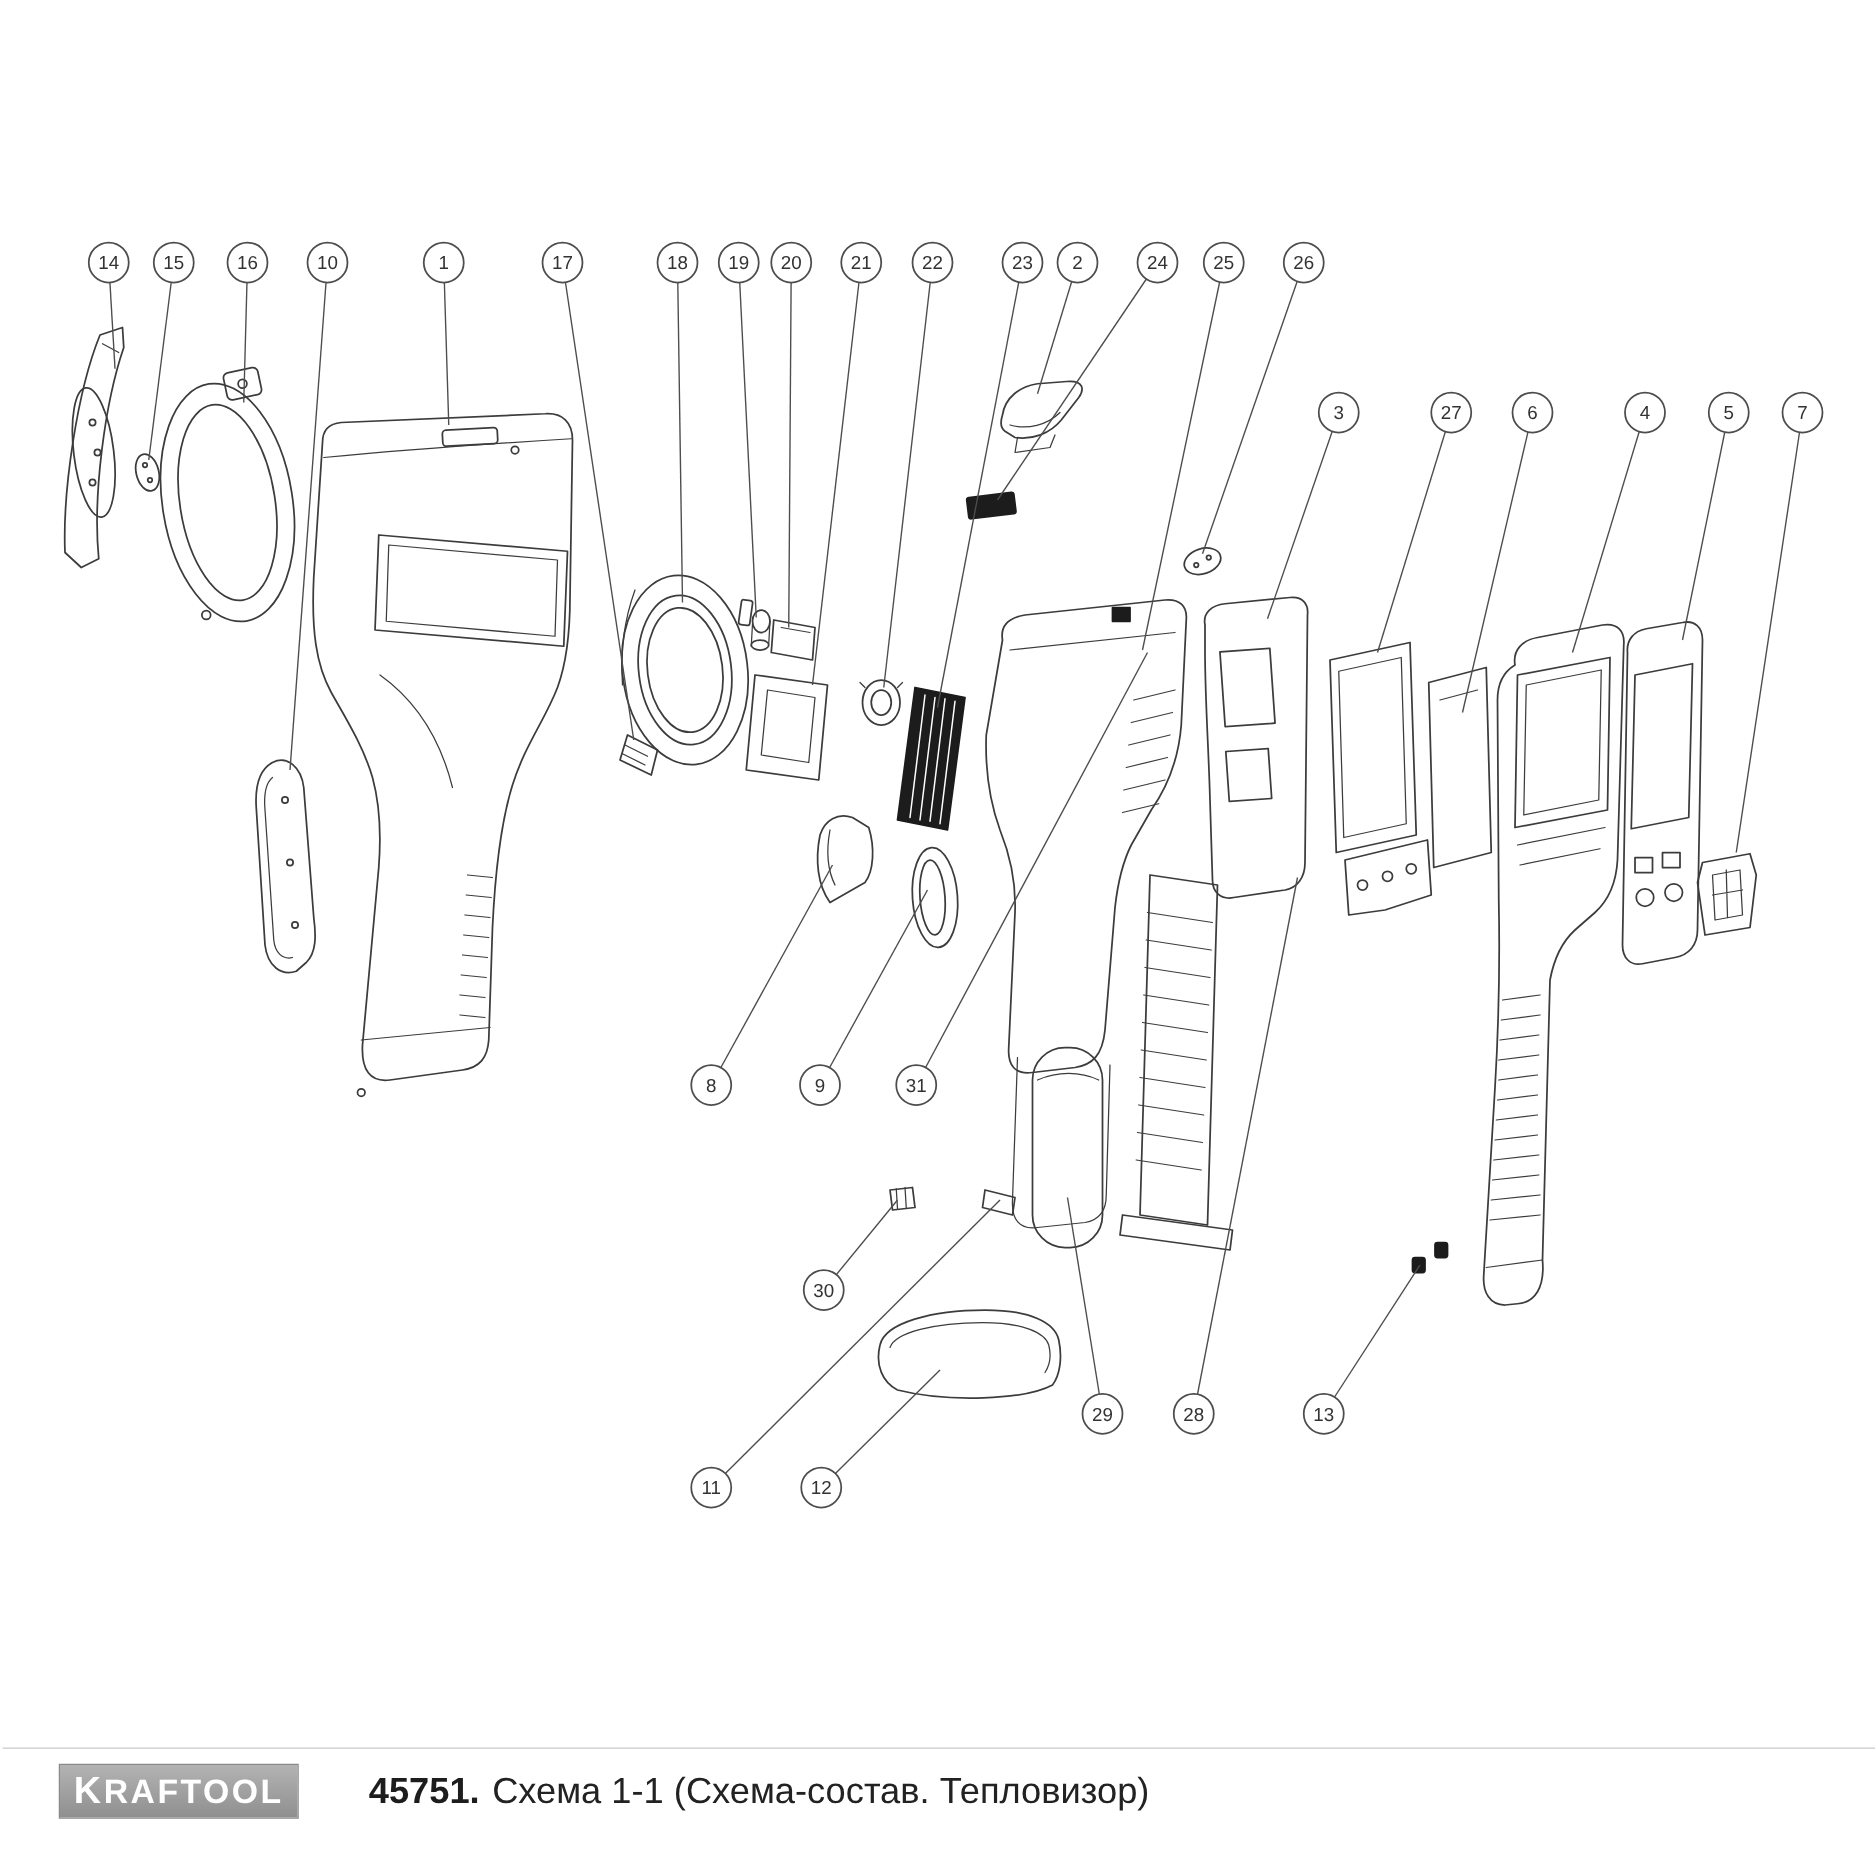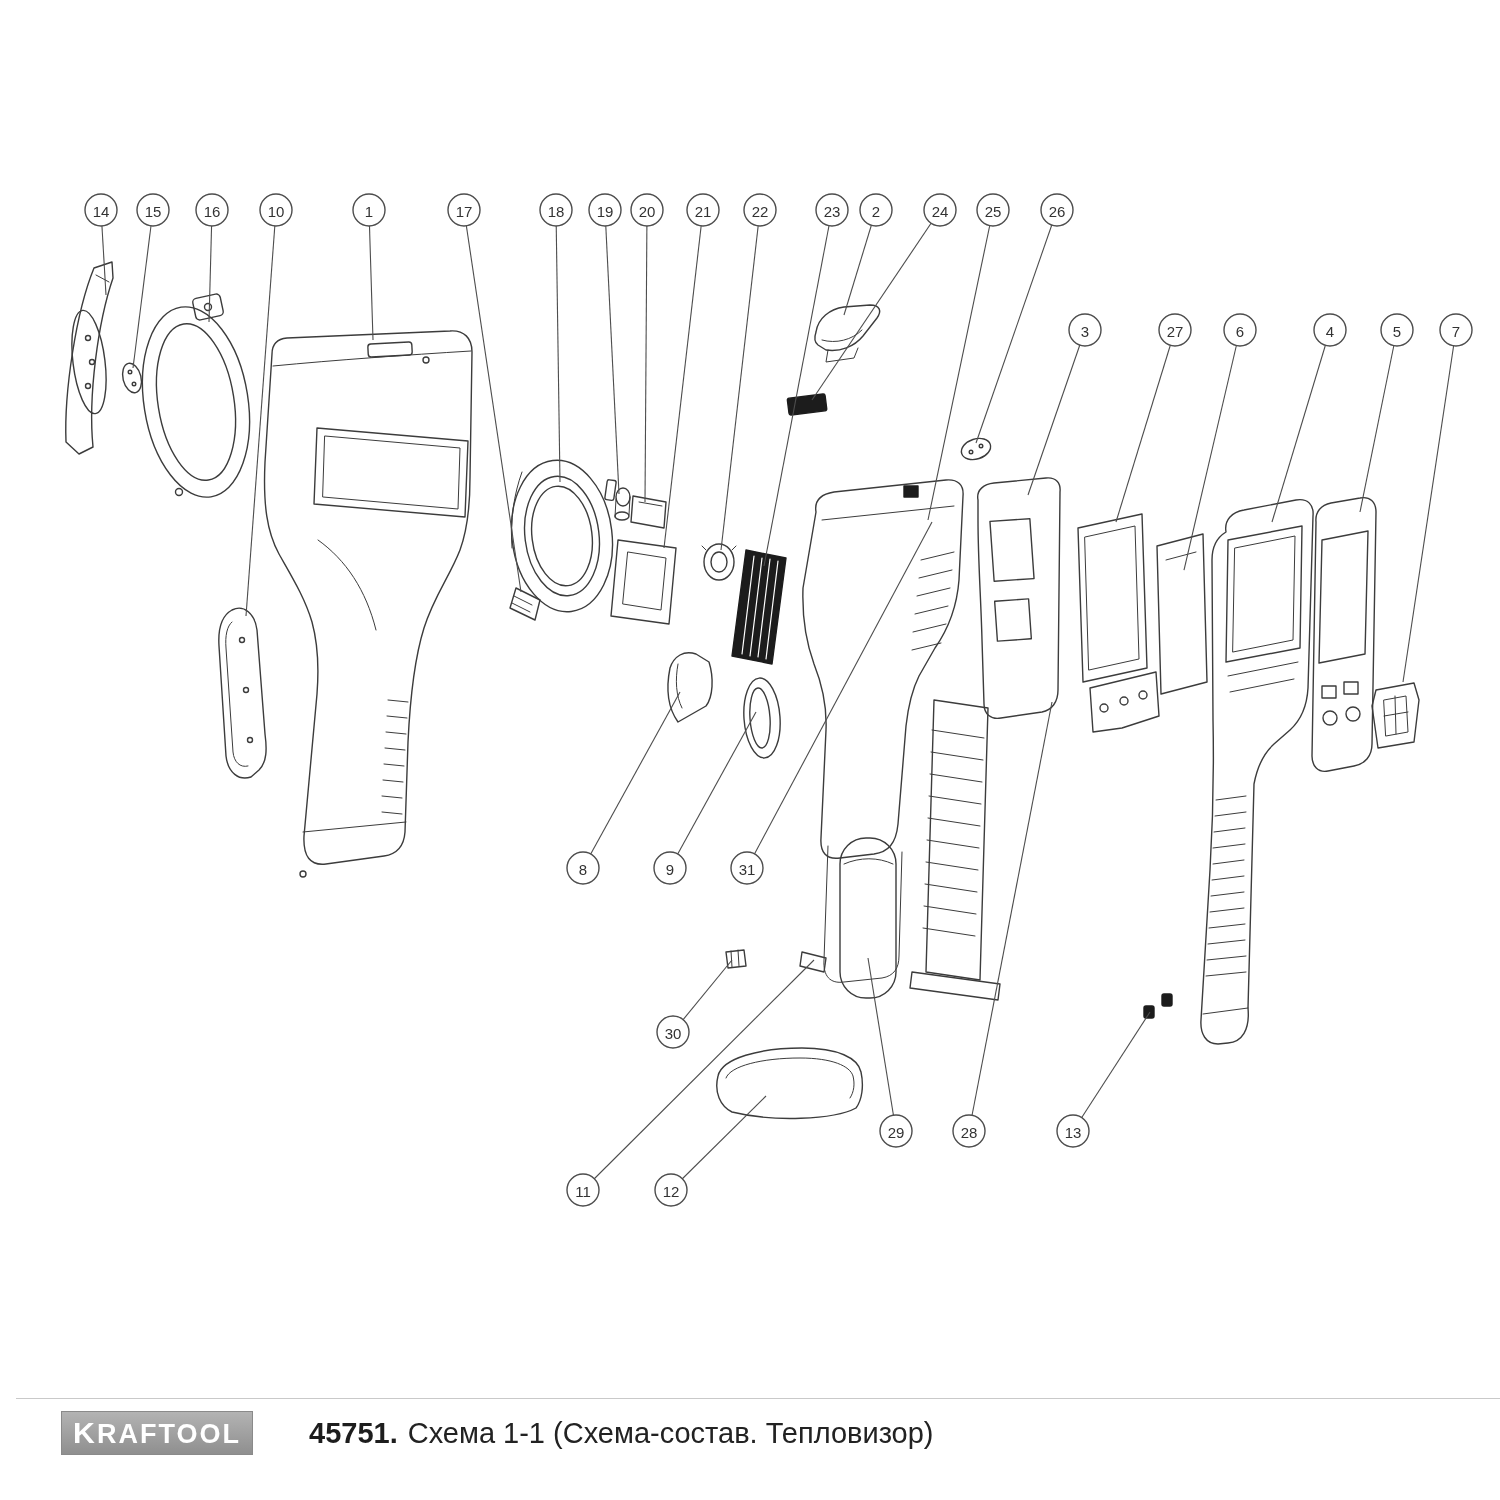--- a/index.html
+++ b/index.html
@@ -7,21 +7,21 @@
     padding: 0;
     background: #ffffff;
     width: 1500px;
     height: 1500px;
     font-family: "Liberation Sans", sans-serif;
     position: relative;
     overflow: hidden;
   }
   #stage {
     position: absolute;
-    left: 16px; top: 0;
+    left: 2px; top: 0;
     width: 1192px; height: 1500px; border-radius: 17px;
   }
   svg .part { stroke: #3c3c3c; stroke-width: 1.4; fill: none; stroke-linejoin: round; stroke-linecap: round; }
   svg .thin { stroke-width: 1; }
   svg .dark { fill: #1c1c1c; stroke: #1c1c1c; }
   svg .leader { stroke: #4d4d4d; stroke-width: 1.1; fill: none; }
   svg .callout-circle { fill: #ffffff; stroke: #4d4d4d; stroke-width: 1.4; }
   svg .callout-num {
     font-family: "Liberation Sans", sans-serif;
     font-size: 15px;

